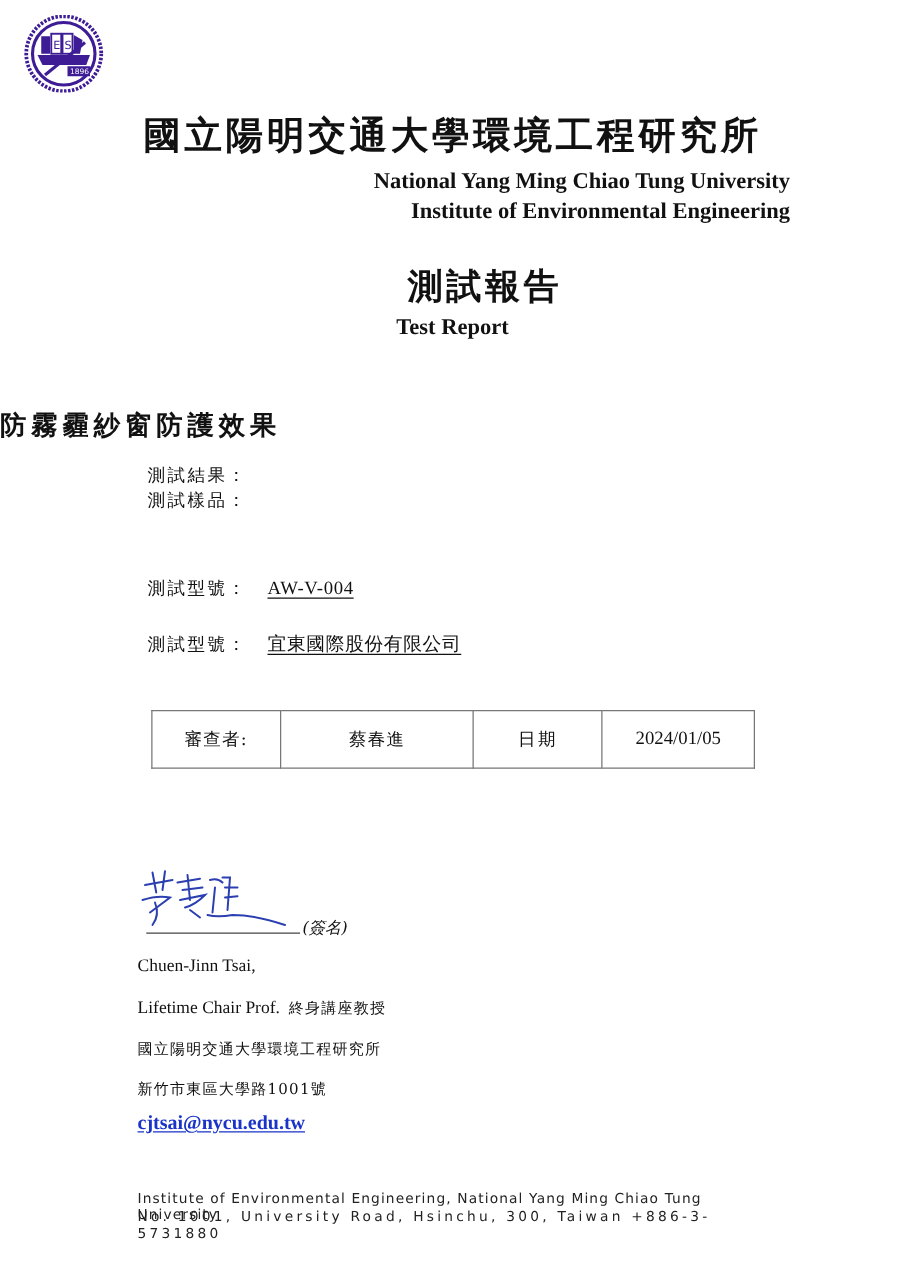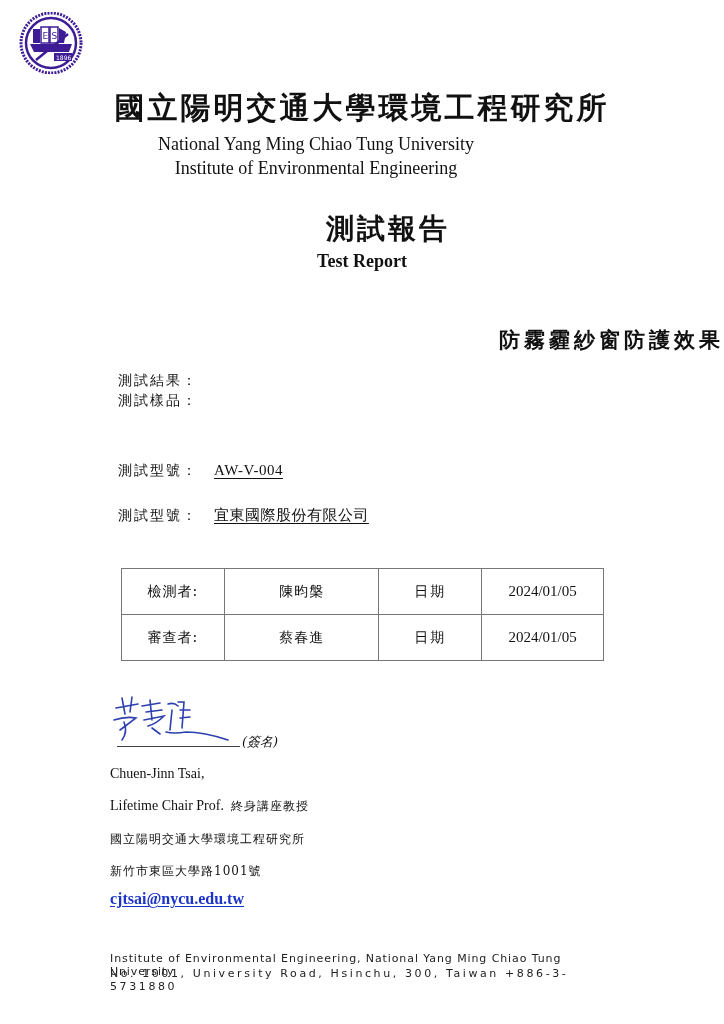--- a/index.html
+++ b/index.html
@@ -8,33 +8,33 @@
       font-family: "Liberation Serif", "DejaVu Serif", serif; color: #111;
     }
     .abs { position: absolute; }
     .logo { left: 14px; top: 12px; width: 74px; height: 62px; }
     .title-zh {
       left: 0; width: 724px; top: 88px; text-align: center;
       font-size: 30px; font-weight: bold; letter-spacing: 3px;
       font-family: "DejaVu Serif", "Liberation Serif", serif;
     }
     .title-en1, .title-en2 {
-      left: 0; width: 632px; text-align: center; font-weight: normal; font-size: 18px;
+      left: 0; width: 632px; text-align: right; font-weight: bold; font-size: 18px;
     }
     .title-en1 { top: 134px; }
     .title-en2 { top: 158px; }
     .report-zh {
       left: 0; width: 724px; top: 210px; text-align: center;
       font-size: 28px; font-weight: bold; letter-spacing: 3px;
       font-family: "DejaVu Serif", "Liberation Serif", serif;
       margin-left: 26px;
     }
     .report-en { left: 0; width: 724px; top: 251px; text-align: center; font-weight: bold; font-size: 18px; }
     .subject {
-      left: 0; width: 724px; top: 326px; text-align: right;
+      left: 0; width: 724px; top: 326px; text-align: left;
       font-size: 21px; font-weight: bold; letter-spacing: 4px;
       font-family: "DejaVu Serif", "Liberation Serif", serif;
     }
     .field { left: 118px; font-size: 15px; display: flex; align-items: baseline; }
     .field .lbl {
       width: 96px; letter-spacing: 2px;
       font-family: "DejaVu Serif", "Liberation Serif", serif; font-size: 14px;
     }
     .field .val { font-size: 15px; letter-spacing: 0.5px; }
     .field .val.u { text-decoration: underline; text-underline-offset: 3px; }
@@ -107,26 +107,20 @@
   <span class="lbl">測試型號：</span>
   <span class="val u">AW-V-004</span>
 </div>
 <div class="abs field f4">
   <span class="lbl">測試型號：</span>
   <span class="val u">宜東國際股份有限公司</span>
 </div>
 
 <table class="sign">
   <tbody>
-      <tr>
-    <td class="c1">檢測者:</td>
-    <td class="c2">陳昀槃</td>
-    <td class="c3">日期</td>
-    <td class="c4">2024/01/05</td>
-  </tr>
   <tr>
     <td class="c1">審查者:</td>
     <td class="c2">蔡春進</td>
     <td class="c3">日期</td>
     <td class="c4">2024/01/05</td>
   </tr>
 </tbody>
   </table>
 
 <div class="abs sig-img">

